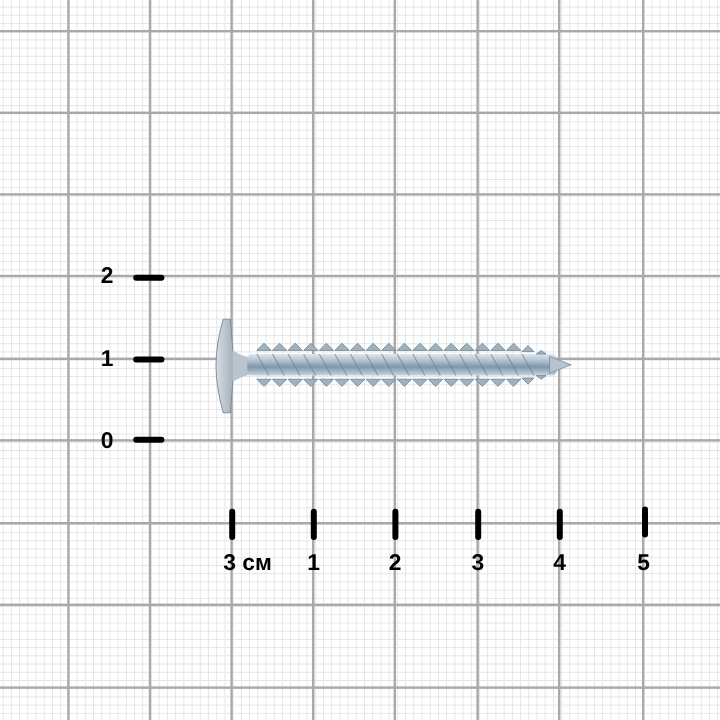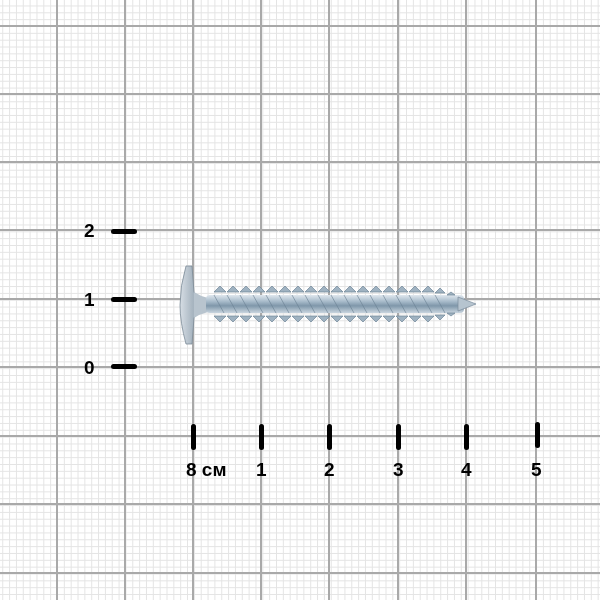--- a/index.html
+++ b/index.html
@@ -68,21 +68,21 @@
 </div>
 
 <div>
   <div class="tick-v" style="left:191px; top:424px"></div>
   <div class="tick-v" style="left:259px; top:424px"></div>
   <div class="tick-v" style="left:327px; top:424px"></div>
   <div class="tick-v" style="left:396px; top:424px"></div>
   <div class="tick-v" style="left:464px; top:424px"></div>
   <div class="tick-v" style="left:535px; top:422px"></div>
 
-  <span class="label" style="left:186px; top:460px">8 см</span>
+  <span class="label" style="left:186px; top:460px">3 см</span>
   <span class="label" style="left:256px; top:460px">1</span>
   <span class="label" style="left:324px; top:460px">2</span>
   <span class="label" style="left:393px; top:460px">3</span>
   <span class="label" style="left:461px; top:460px">4</span>
   <span class="label" style="left:531px; top:460px">5</span>
 </div>
 
 <svg class="screw" width="300" height="86" viewBox="0 0 300 86">
   <defs>
     <linearGradient id="metal" x1="0" y1="0" x2="0" y2="1">

